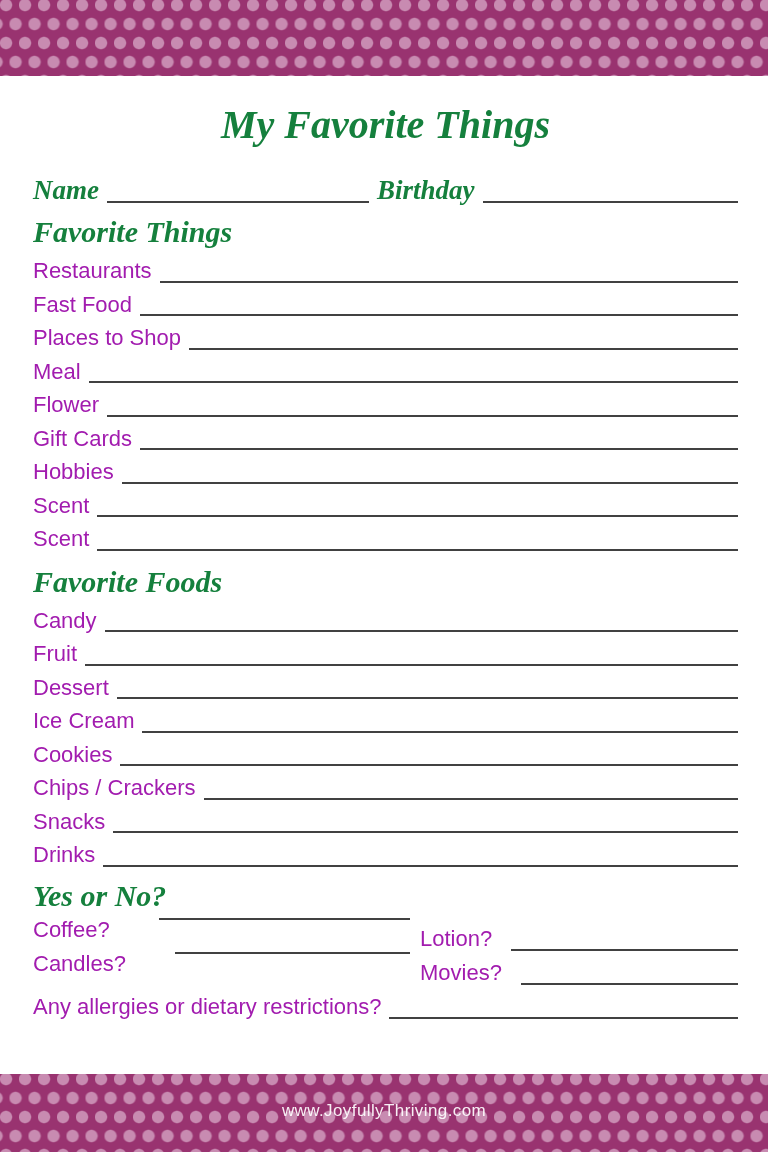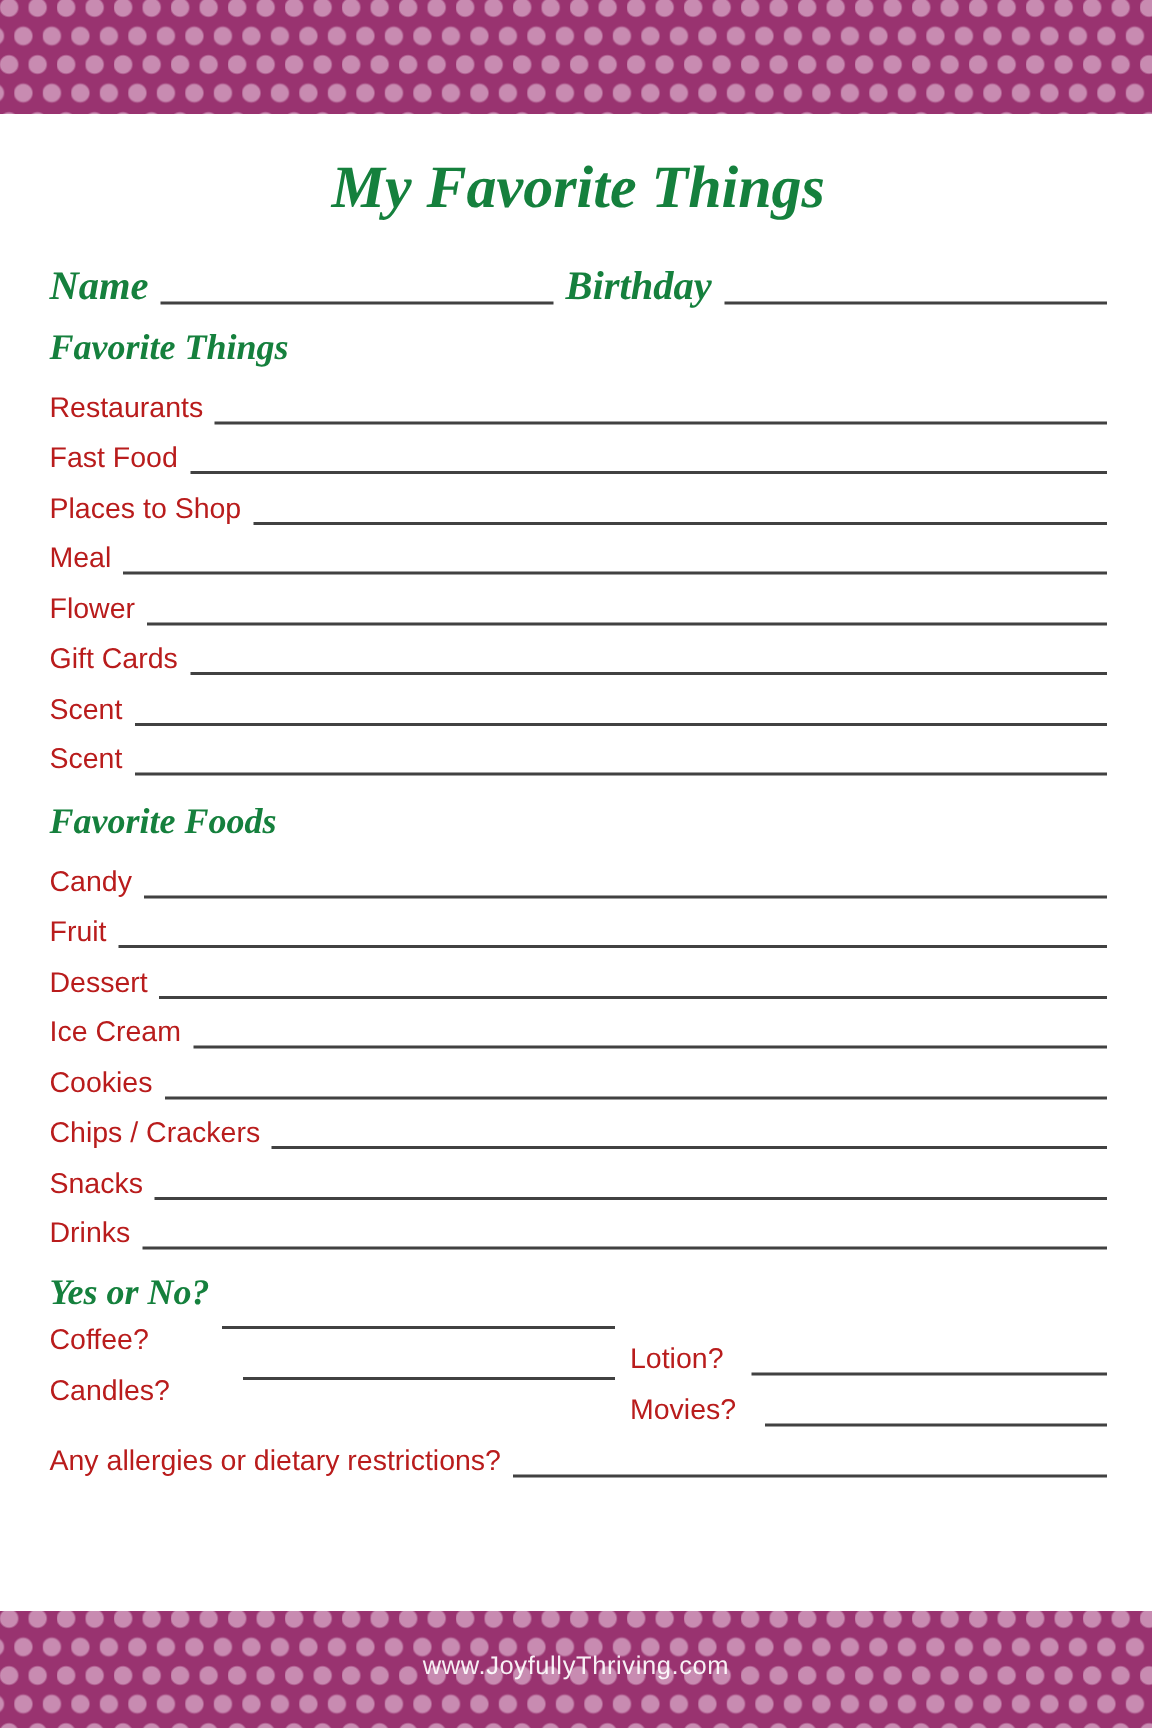--- a/index.html
+++ b/index.html
@@ -41,27 +41,27 @@
     font-weight: 600;
     margin-top: 22px;
     line-height: 54px;
   }
 
   .name-row { display: flex; margin-top: 12px; height: 40px; }
   .name-row .col-a { display: flex; width: 336px; align-items: flex-end; }
   .name-row .col-b { display: flex; flex: 1; align-items: flex-end; margin-left: 8px; }
   .script-label { font-size: 27px; font-weight: 600; line-height: 1; margin-top: 11px; }
 
-  .section-heading { font-size: 24px; font-weight: 600; line-height: 36px; }
+  .section-heading { font-size: 30px; font-weight: 600; line-height: 36px; }
   .heading-1 { margin-top: 10px; height: 36px; }
   .heading-2 { margin-top: 6px; height: 42px; line-height: 48px; }
   .heading-3 { margin-top: 6px; height: 40px; line-height: 44px; }
 
   .field-row { display: flex; align-items: flex-end; height: 33.5px; }
-  .field-label { font-size: 19px; color: #b91c1c; line-height: 1.1; white-space: nowrap; }
+  .field-label { font-size: 22px; color: #a21caf; line-height: 1.1; white-space: nowrap; }
   .fill-line {
     flex: 1;
     border-bottom: 2px solid #414141;
     margin-left: 8px;
     margin-bottom: 1px;
     min-width: 30px;
   }
 
   .q-rows { margin-top: 4px; }
   .q-row { display: flex; height: 34px; }
@@ -108,20 +108,24 @@
       </div>
       <div class="field-row">
         <span class="field-label">Flower</span>
         <span class="fill-line"></span>
       </div>
       <div class="field-row">
         <span class="field-label">Gift Cards</span>
         <span class="fill-line"></span>
       </div>
       <div class="field-row">
+        <span class="field-label">Hobbies</span>
+        <span class="fill-line"></span>
+      </div>
+      <div class="field-row">
         <span class="field-label">Scent</span>
         <span class="fill-line"></span>
       </div>
       <div class="field-row">
         <span class="field-label">Scent</span>
         <span class="fill-line"></span>
       </div>
     </div>
 
   <h2 class="script section-heading heading-2">Favorite Foods</h2>

